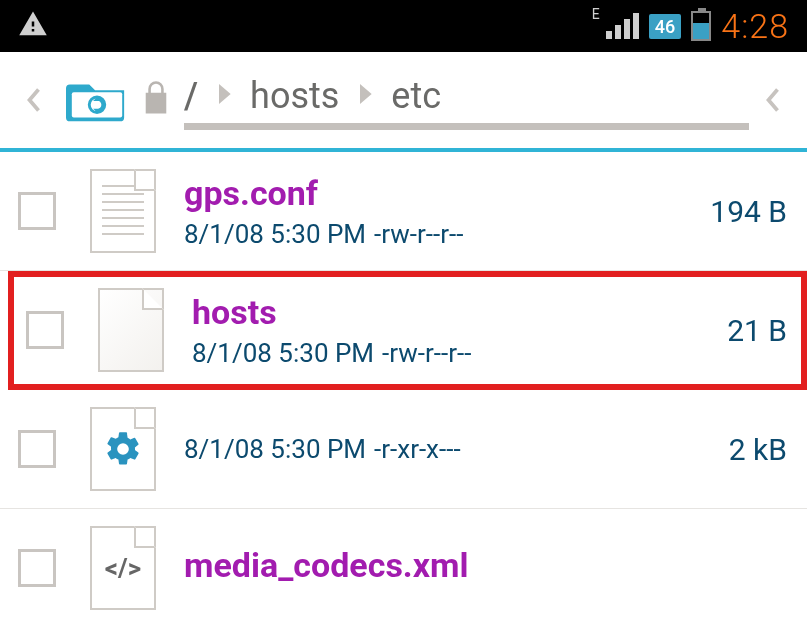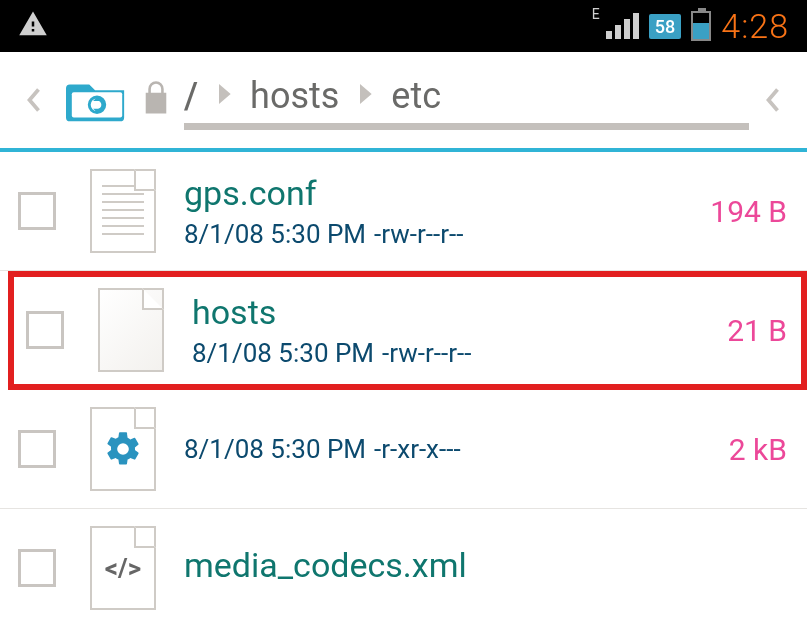--- a/index.html
+++ b/index.html
@@ -95,23 +95,23 @@
     .page.blank { background: linear-gradient(135deg, #fff, #f3f1ee); }
     .page .gear {
       position: absolute; inset: 0; display: flex; align-items: center; justify-content: center;
     }
     .page .gear svg { width: 40px; height: 40px; fill: #2a93bf; }
     .page .code {
       position: absolute; inset: 0; display: flex; align-items: center; justify-content: center;
       font-size: 26px; color: #666; font-weight: 700;
     }
     .finfo { flex: 1; display: flex; flex-direction: column; gap: 6px; }
-    .fname { font-size: 34px; color: #0f766e; font-weight: 400; }
+    .fname { font-size: 34px; color: #a21caf; font-weight: 700; }
     .fmeta { font-size: 26px; color: #0c4a6e; display: flex; gap: 8px; }
-    .fsize { font-size: 30px; color: #ec4899; text-align: right; min-width: 100px; }
+    .fsize { font-size: 30px; color: #0c4a6e; text-align: right; min-width: 100px; }
 
   </style>
 </head>
 <body>
 
 <div class="status-bar">
   <div class="status-left">
     <span class="warn-icon">
       <svg viewBox="0 0 24 24">
           <path d="M1 21h22L12 2 1 21zm12-3h-2v-2h2v2zm0-4h-2v-4h2v4z"></path>
@@ -119,21 +119,21 @@
     </span>
   </div>
   <div class="status-right">
     <span class="sig-e">E</span>
     <span class="sig">
       <span class="bar b1"></span>
         <span class="bar b2"></span>
         <span class="bar b3"></span>
         <span class="bar b4"></span>
     </span>
-    <span class="net-badge">58</span>
+    <span class="net-badge">46</span>
     <span class="batt">
         <span class="batt-fill"></span>
       </span>
     <span class="clock">4:28</span>
   </div>
 </div>
 
 <div class="toolbar">
   <div class="tb-btn">
     <svg class="chev" viewBox="0 0 24 36">

